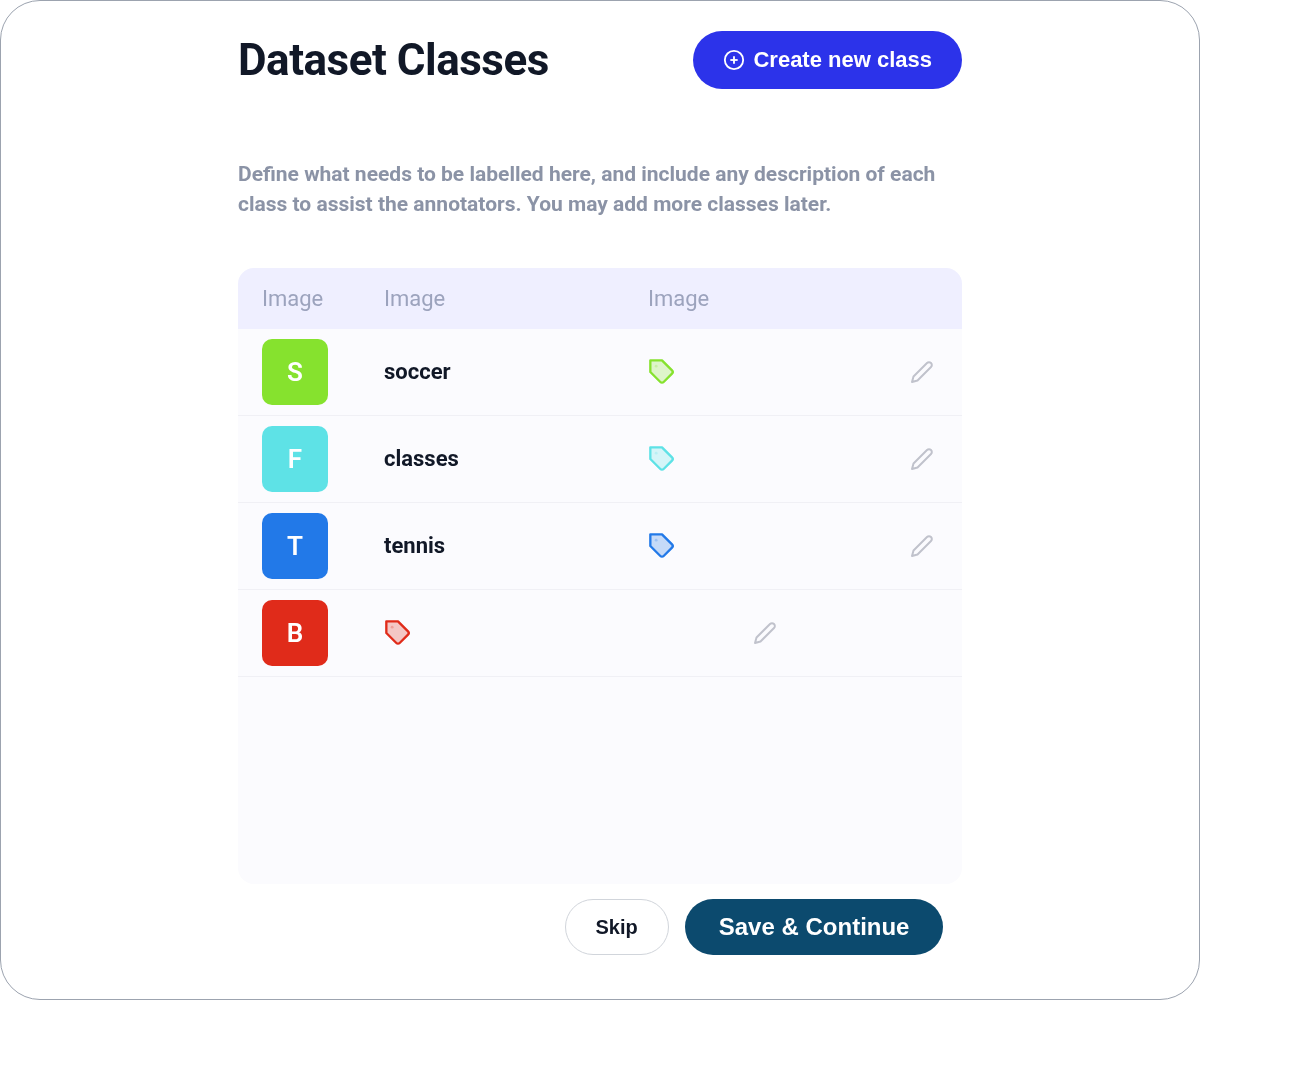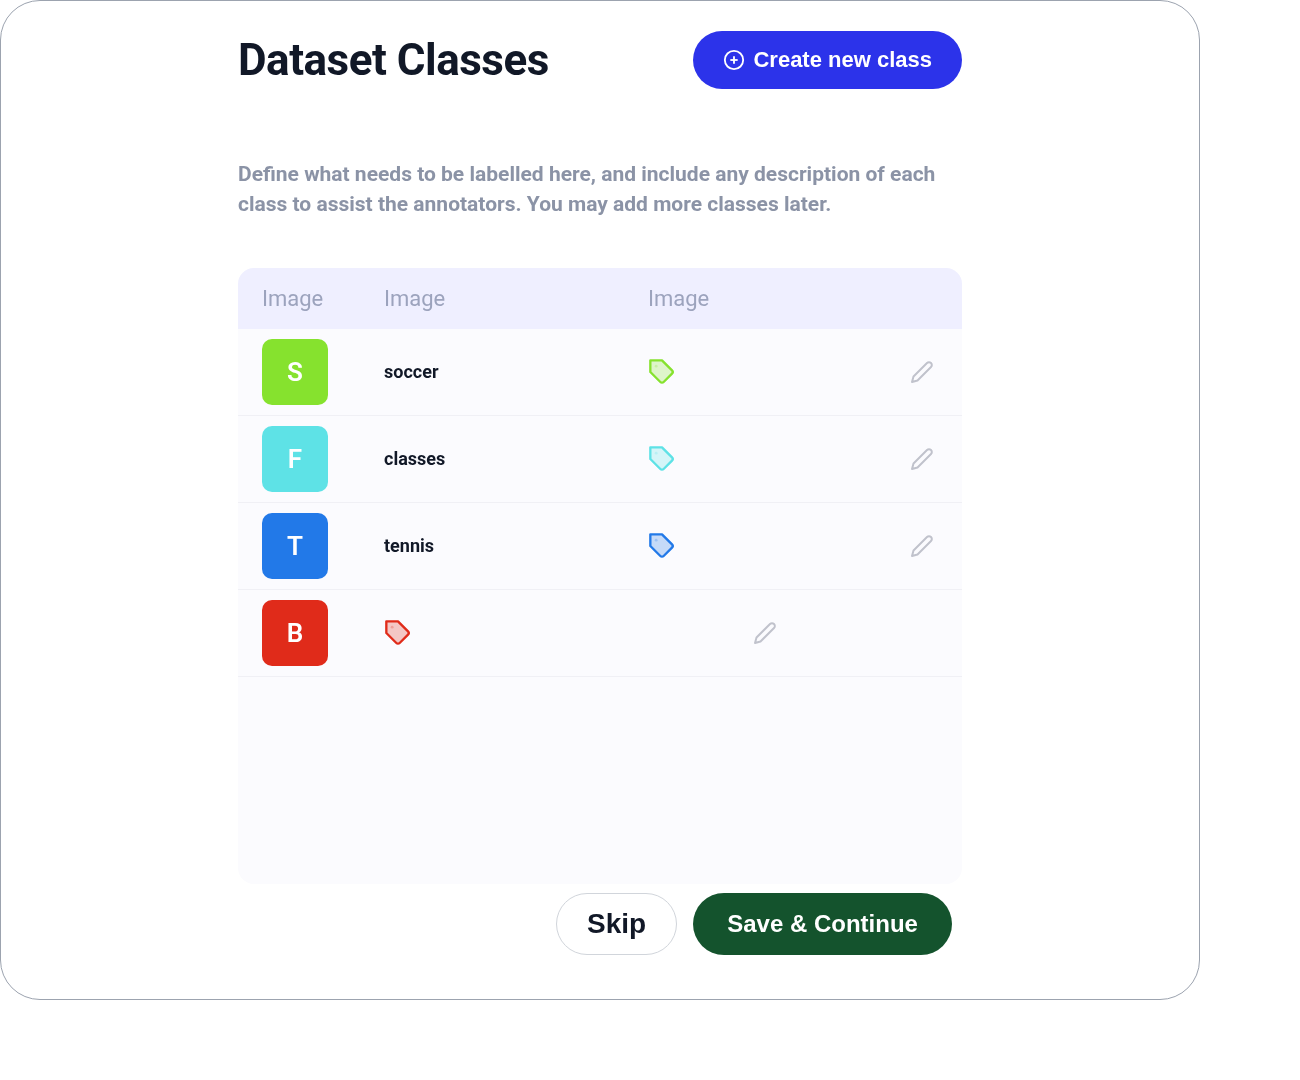--- a/index.html
+++ b/index.html
@@ -97,21 +97,21 @@
       height: 66px;
       border-radius: 10px;
       display: flex;
       align-items: center;
       justify-content: center;
       color: #ffffff;
       font-size: 26px;
       font-weight: 600;
     }
     .row-name {
-      font-size: 18px;
+      font-size: 22px;
       font-weight: 700;
       color: #111827;
     }
     .type-cell {
       display: flex;
       align-items: center;
     }
     .tag-icon {
       width: 28px;
       height: 28px;
@@ -146,27 +146,27 @@
       width: 724px;
       margin: 0 auto;
       padding-left: 308px;
     }
     .btn-skip {
       background: #ffffff;
       color: #111827;
       border: 1.5px solid #d1d5db;
       padding: 14px 30px;
       border-radius: 9999px;
-      font-size: 28px;
+      font-size: 20px;
       font-weight: 600;
       cursor: pointer;
       text-align: right;
     }
     .btn-save {
-      background: #14532d;
+      background: #0c4a6e;
       color: #ffffff;
       border: none;
       padding: 14px 34px;
       border-radius: 9999px;
       font-size: 24px;
       font-weight: 600;
       cursor: pointer;
     }
   </style>
 </head>

